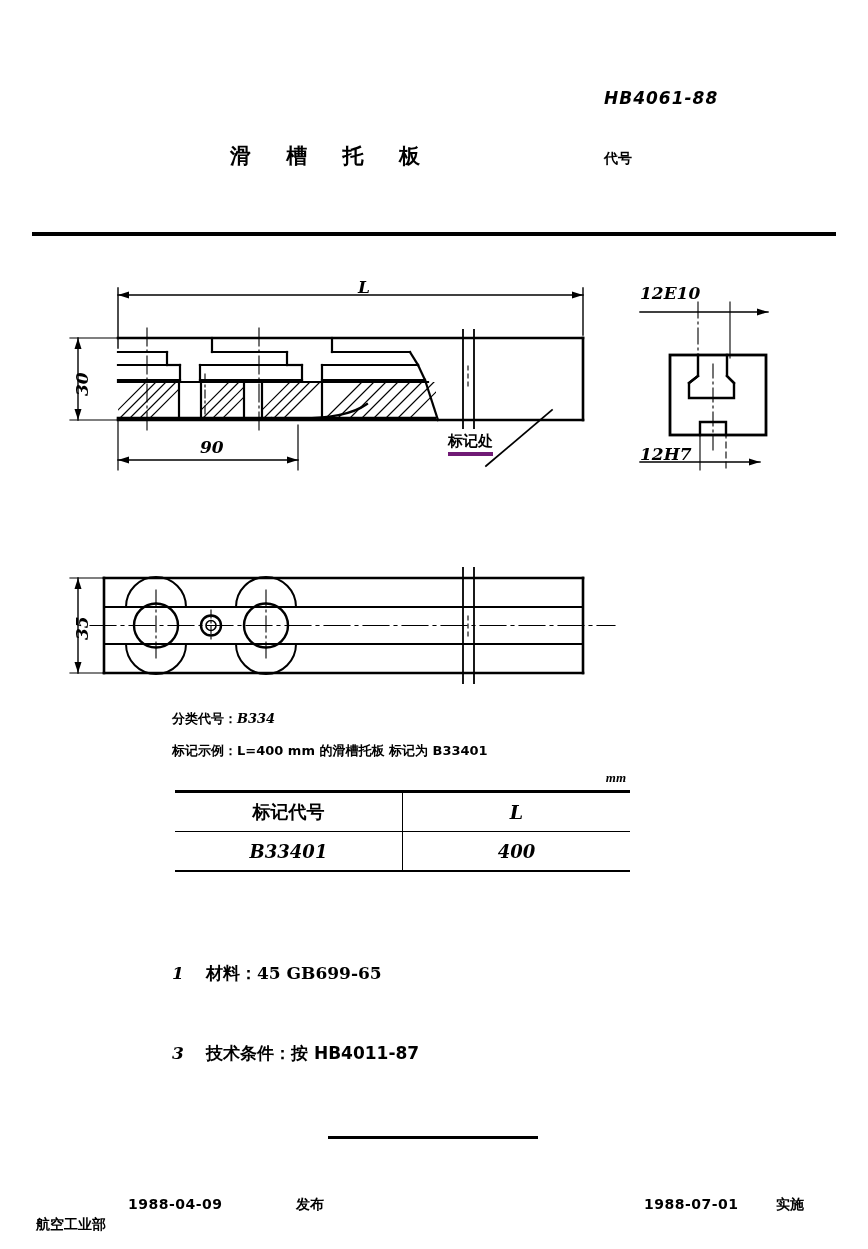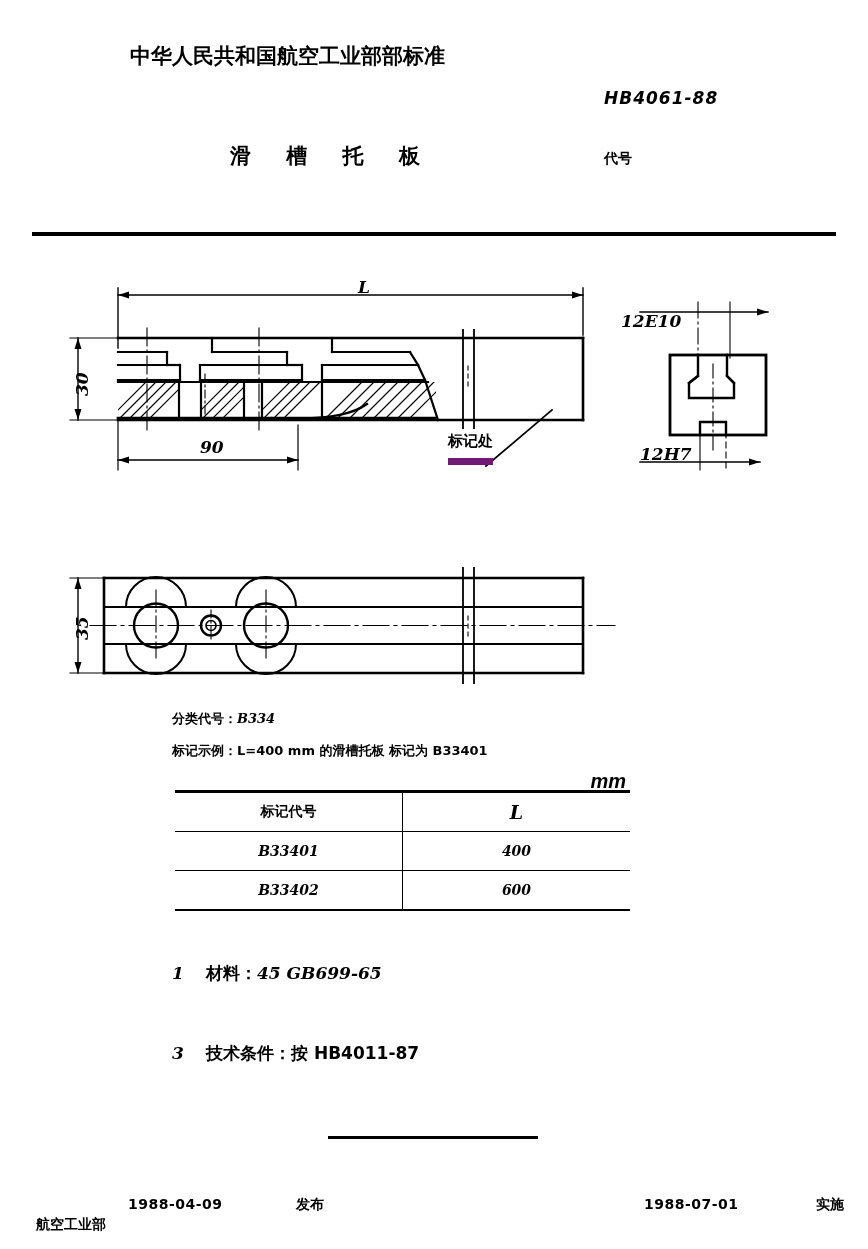--- a/index.html
+++ b/index.html
@@ -103,35 +103,35 @@
     font-family: "DejaVu Serif", serif;
     font-style: italic;
   }
 
   
   #tbl-wrap { left: 175px; top: 790px; width: 455px; }
   .unit-mm {
     position: absolute;
     right: 4px;
     top: -20px;
-    font-family: Liberation Sans, sans-serif;
-    font-style: italic;
-    font-size: 20px;
+    font-family: Liberation Serif, serif;
+    font-style: italic;
+    font-size: 13px;
     font-weight: bold;
   }
   table.spec {
     border-collapse: collapse;
     width: 455px;
     table-layout: fixed;
   }
   table.spec th, table.spec td {
     text-align: center;
     font-family: "DejaVu Serif", serif;
     font-style: italic;
-    font-size: 14px;
+    font-size: 18px;
     font-weight: bold;
     height: 38px;
     padding: 0;
     border-bottom: 1px solid #000;
   }
   table.spec th { font-style: normal; font-family: "DejaVu Sans", sans-serif; }
   table.spec th.l-col, table.spec td.l-col { border-right: 1px solid #000; }
   table.spec thead th { border-top: 3px solid #000; }
   table.spec tr:last-child td { border-bottom: 2px solid #000; }
   table.spec th.dim-head {
@@ -141,36 +141,35 @@
   }
 
   
   .note-row { font-size: 17px; font-weight: bold; white-space: nowrap; }
   .note-num {
     display: inline-block;
     width: 34px;
     font-family: "DejaVu Serif", serif;
     font-style: italic;
   }
-  .note-row .mono { font-family: "DejaVu Serif", serif; font-style: italic; }
+  .note-row .mono { font-family: "DejaVu Serif", serif; }
 
   
   .ft {
     font-size: 14px;
     font-weight: bold;
     white-space: nowrap;
   }
   .ft-date { font-family: "DejaVu Sans", sans-serif; letter-spacing: 0.5px; }
 </style>
 </head>
 <body>
 
 <div id="page">
 
-  <div class="abs doc-title">中华人民共和国航空工业部部标准</div>
 
   <div class="abs std-number">HB4061-88</div>
 
   <div class="abs part-title">滑 槽 托 板</div>
 
   <div class="abs daihao">代号</div>
 
   <div class="abs rule-top"></div>
 
   <svg class="abs" style="left:40px; top:270px;" width="580" height="210" viewBox="0 0 580 210">
@@ -288,21 +287,21 @@
       <line x1="78" y1="150" x2="78" y2="200" stroke-width="1.2"></line>
       <line x1="258" y1="155" x2="258" y2="200" stroke-width="1.2"></line>
 
       <line x1="446" y1="196" x2="512" y2="140" stroke-width="1.8"></line>
     </g>
   </svg>
 
   <div class="abs dim-txt" style="left:358px; top:277px;">L</div>
   <div class="abs dim-txt-v" style="left:72px; top:396px;">30</div>
   <div class="abs dim-txt" style="left:200px; top:437px;">90</div>
-  <div class="abs cn-note" style="left:448px; top:432px; border-bottom:7px solid #701a75; padding-bottom:7px;">标记处</div>
+  <div class="abs cn-note" style="left:448px; top:432px; border-bottom:4px solid #701a75; padding-bottom:1px;">标记处</div>
 
   <svg class="abs" style="left:630px; top:280px;" width="215" height="200" viewBox="0 0 215 200">
     <g stroke="#000" fill="none" stroke-linecap="square">
 
       <line x1="10" y1="32" x2="138" y2="32" stroke-width="1.4"></line>
       <path d="M138 32 l-11 -3.5 v7 z" fill="#000" stroke="none"></path>
       <line x1="68" y1="22" x2="68" y2="78" stroke-width="1.1" stroke-dasharray="16,4,2,4"></line>
       <line x1="100" y1="22" x2="100" y2="78" stroke-width="1.1"></line>
 
       <rect x="40" y="75" width="96" height="80" stroke-width="2.8"></rect>
@@ -315,21 +314,21 @@
       <path d="M70 155 L70 142 L96 142 L96 155" stroke-width="2.4"></path>
 
       <line x1="83" y1="84" x2="83" y2="170" stroke-width="1.1" stroke-dasharray="14,4,2,4"></line>
 
       <line x1="10" y1="182" x2="130" y2="182" stroke-width="1.4"></line>
       <path d="M130 182 l-11 -3.5 v7 z" fill="#000" stroke="none"></path>
       <line x1="70" y1="152" x2="70" y2="190" stroke-width="1.1"></line>
       <line x1="96" y1="152" x2="96" y2="190" stroke-width="1.1" stroke-dasharray="6,4"></line>
     </g>
   </svg>
-  <div class="abs dim-txt" style="left:621px; top:283px;margin-top:28px;">12E10</div>
+  <div class="abs dim-txt" style="left:640px; top:283px;">12E10</div>
   <div class="abs dim-txt" style="left:640px; top:444px;">12H7</div>
 
   <svg class="abs" style="left:40px; top:560px;" width="580" height="130" viewBox="0 0 580 130">
     <g stroke="#000" fill="none" stroke-linecap="square">
 
       <line x1="30" y1="18" x2="80" y2="18" stroke-width="1.2"></line>
       <line x1="30" y1="113" x2="80" y2="113" stroke-width="1.2"></line>
       <line x1="38" y1="18" x2="38" y2="113" stroke-width="1.4"></line>
       <path d="M38 18 l-3.5 11 h7 z" fill="#000" stroke="none"></path>
       <path d="M38 113 l-3.5 -11 h7 z" fill="#000" stroke="none"></path>
@@ -380,36 +379,32 @@
         <tr>
           <th class="l-col">标记代号</th>
           <th class="dim-head">L</th>
         </tr>
       </thead>
       <tbody>
         <tr>
           <td class="l-col">B33401</td>
           <td>400</td>
         </tr>
-        <tr>
-          <td class="l-col">B33402</td>
-          <td>600</td>
-        </tr>
       </tbody>
     </table>
   </div>
 
   <div class="abs note-row" style="left:172px; top:962px;">
     <span class="note-num">1</span><span>材料：</span><span class="mono">45   GB699-65</span>
   </div>
   <div class="abs note-row" style="left:172px; top:1042px;">
     <span class="note-num">3</span><span>技术条件：</span><span>按 HB4011-87</span>
   </div>
 
   <div class="abs rule-bottom"></div>
 
   <div class="abs ft" style="left:36px; top:1196px;margin-top:20px;">航空工业部</div>
   <div class="abs ft ft-date" style="left:128px; top:1196px;">1988-04-09</div>
   <div class="abs ft" style="left:296px; top:1196px;">发布</div>
   <div class="abs ft ft-date" style="left:644px; top:1196px;">1988-07-01</div>
-  <div class="abs ft" style="left:816px; top:1196px;">实施</div>
+  <div class="abs ft" style="left:776px; top:1196px;">实施</div>
 
 </div>
 
 </body></html>

